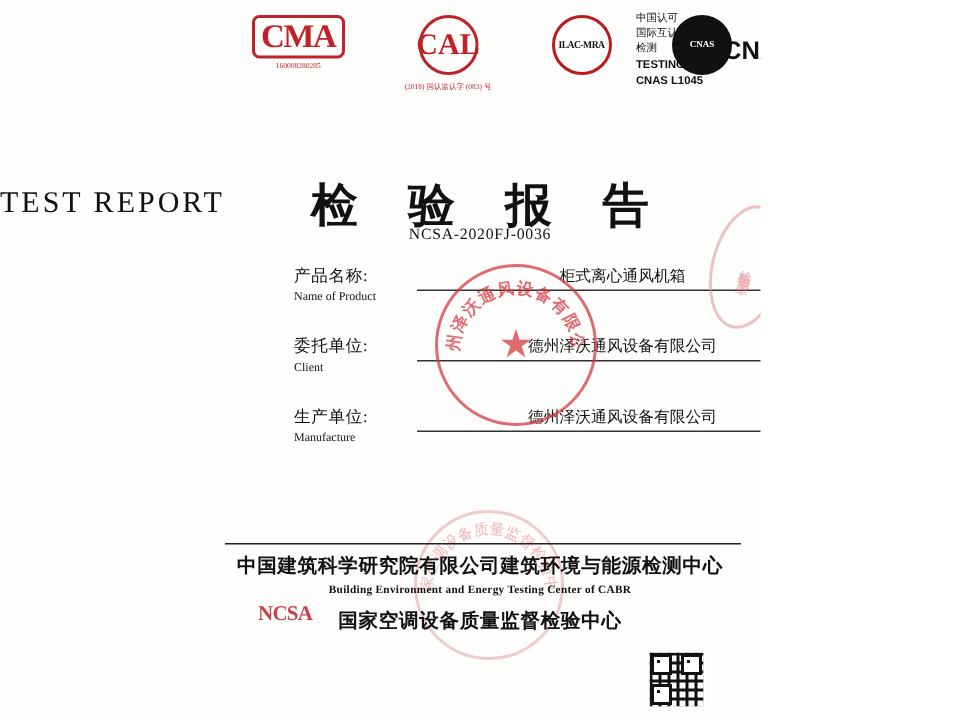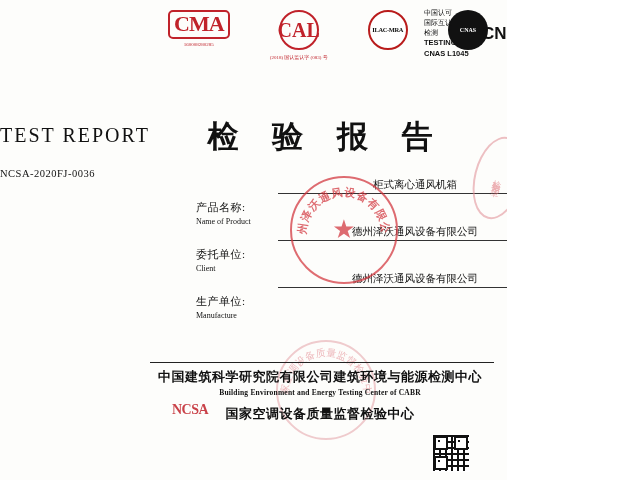--- a/index.html
+++ b/index.html
@@ -154,24 +154,24 @@
     font-size: 20px;
     letter-spacing: 2px;
     font-family: "Liberation Serif", serif;
     color: #111;
   }
   .report-no {
     position: absolute;
     top: 151px;
     left: 0;
     width: 640px;
+    text-align: center;
     font-size: 10.5px;
     letter-spacing: 0.5px;
     color: #111;
-    margin-top: 17px;
   }
 
   
   .fields {
     position: absolute;
     top: 176px;
     left: 196px;
     width: 252px;
   }
   .field {
@@ -182,21 +182,20 @@
     position: absolute;
     left: 0;
     top: 0;
     width: 92px;
   }
   .field .label-cn {
     font-size: 11px;
     letter-spacing: 0.5px;
     color: #111;
     white-space: nowrap;
-    margin-top: 24px;
   }
   .field .label-en {
     font-size: 8px;
     color: #111;
     margin-top: 2px;
     white-space: nowrap;
   }
   .field .value-line {
     position: absolute;
     left: 82px;

